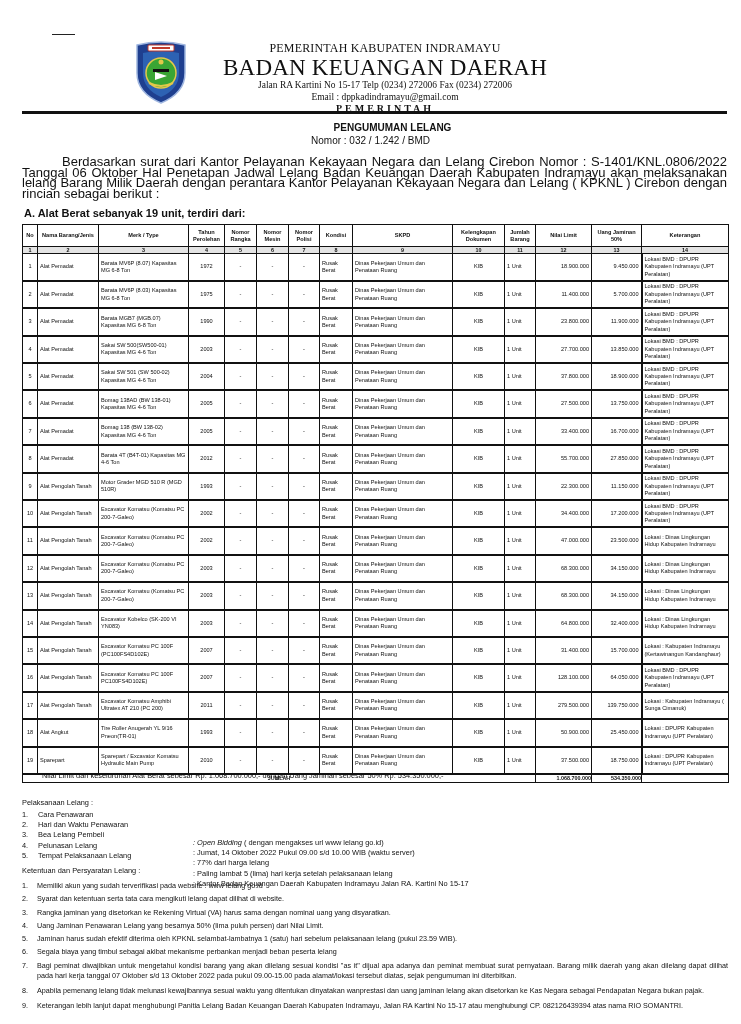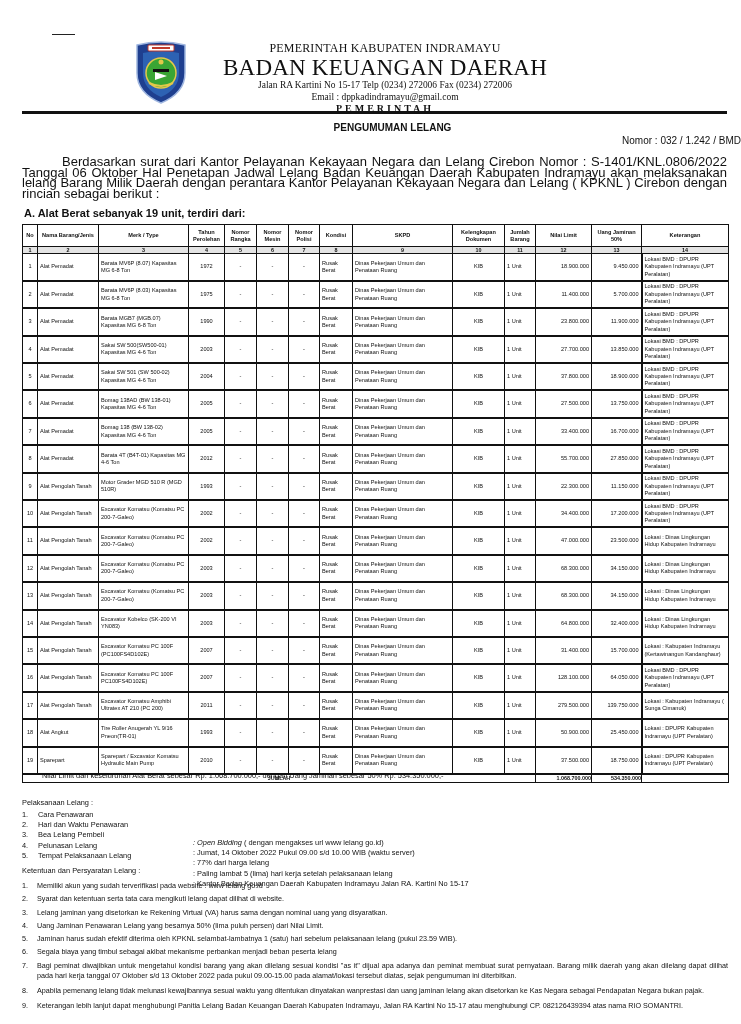--- a/index.html
+++ b/index.html
@@ -14,21 +14,21 @@
   .lh-text { position: absolute; left: 160px; top: 10px; width: 450px; text-align: center; font-family: "Liberation Serif", serif; color: #111; }
   .lh-gov { font-size: 13px; line-height: 15px; letter-spacing: 0.2px; transform: scaleX(0.92); }
   .lh-agency { font-size: 24px; line-height: 24px; letter-spacing: 0.2px; transform: scaleX(0.96); }
   .lh-addr { font-size: 10.5px; line-height: 12px; transform: scaleX(0.9); }
   .lh-email { font-size: 10.5px; line-height: 12px; transform: scaleX(0.9); }
   .lh-city { font-size: 10px; line-height: 12px; font-weight: bold; letter-spacing: 3px; }
   .lh-rule { position: absolute; left: 22px; top: 111px; width: 705px; height: 3px; background: #111; }
 
   
   .doc-title { position: absolute; left: 0; top: 121px; width: 741px; text-align: center; font-size: 10px; font-weight: bold; line-height: 13px; padding-left: 44px; }
-  .doc-number { position: absolute; left: 0; top: 134px; width: 741px; text-align: right; font-size: 10px; line-height: 13px; }
+  .doc-number { position: absolute; left: 0; top: 134px; width: 741px; text-align: center; font-size: 10px; line-height: 13px; }
 
   .intro { position: absolute; left: 22px; top: 157px; width: 705px; font-size: 13px; line-height: 10.5px; text-align: justify; }
   .intro-indent { display: inline-block; width: 40px; }
 
   .section-a { position: absolute; left: 24px; top: 207px; font-size: 11px; font-weight: bold; }
 
   
   .tbl-wrap { position: absolute; left: 22px; top: 224px; width: 706px; }
   table.assets { border-collapse: collapse; width: 706px; table-layout: fixed; font-size: 5.6px; }
   table.assets th, table.assets td { border: 1px solid #111; vertical-align: middle; }
@@ -497,21 +497,21 @@
   <div class="rule-item">
       <span class="rule-no">1.</span>
       <span class="rule-text">Memiliki akun yang sudah terverifikasi pada website : www lelang go.id</span>
     </div>
   <div class="rule-item">
       <span class="rule-no">2.</span>
       <span class="rule-text">Syarat dan ketentuan serta tata cara mengikuti lelang dapat dilihat di website.</span>
     </div>
   <div class="rule-item">
       <span class="rule-no">3.</span>
-      <span class="rule-text">Lelang jaminan yang disetorkan ke Rekening Virtual (VA) harus sama dengan nominal uang yang disyaratkan.</span>
+      <span class="rule-text">Rangka jaminan yang disetorkan ke Rekening Virtual (VA) harus sama dengan nominal uang yang disyaratkan.</span>
     </div>
   <div class="rule-item">
       <span class="rule-no">4.</span>
       <span class="rule-text">Uang Jaminan Penawaran Lelang yang besarnya  50% (lima puluh persen) dari Nilai Limit.</span>
     </div>
   <div class="rule-item">
       <span class="rule-no">5.</span>
       <span class="rule-text">Jaminan harus sudah efektif diterima oleh KPKNL selambat-lambatnya 1 (satu) hari sebelum pelaksanaan lelang (pukul 23.59 WIB).</span>
     </div>
   <div class="rule-item">

